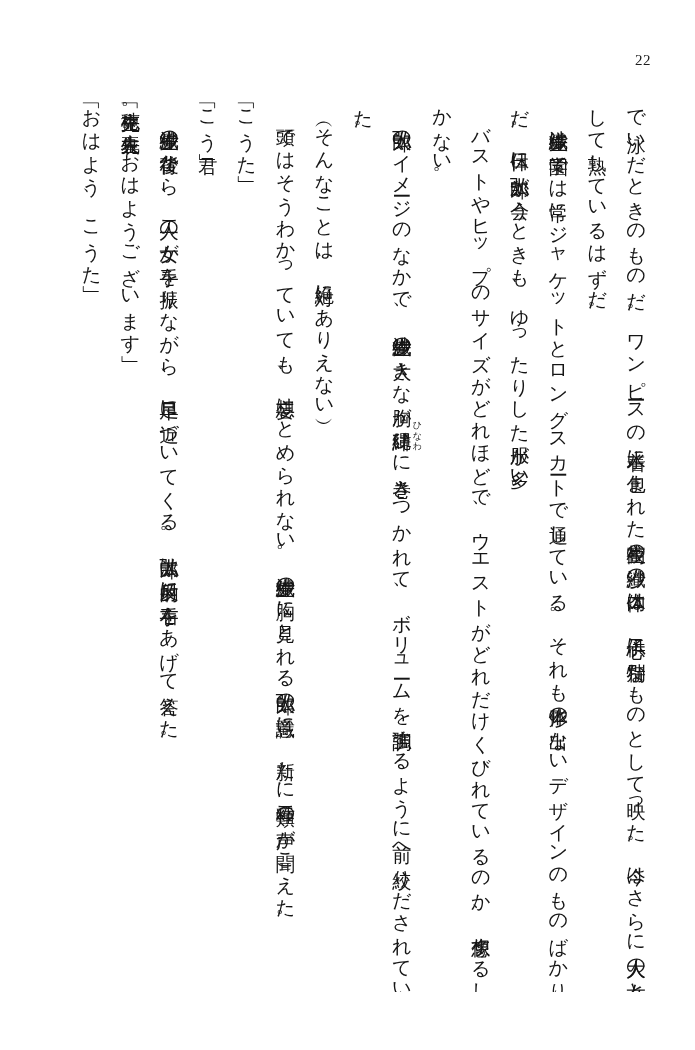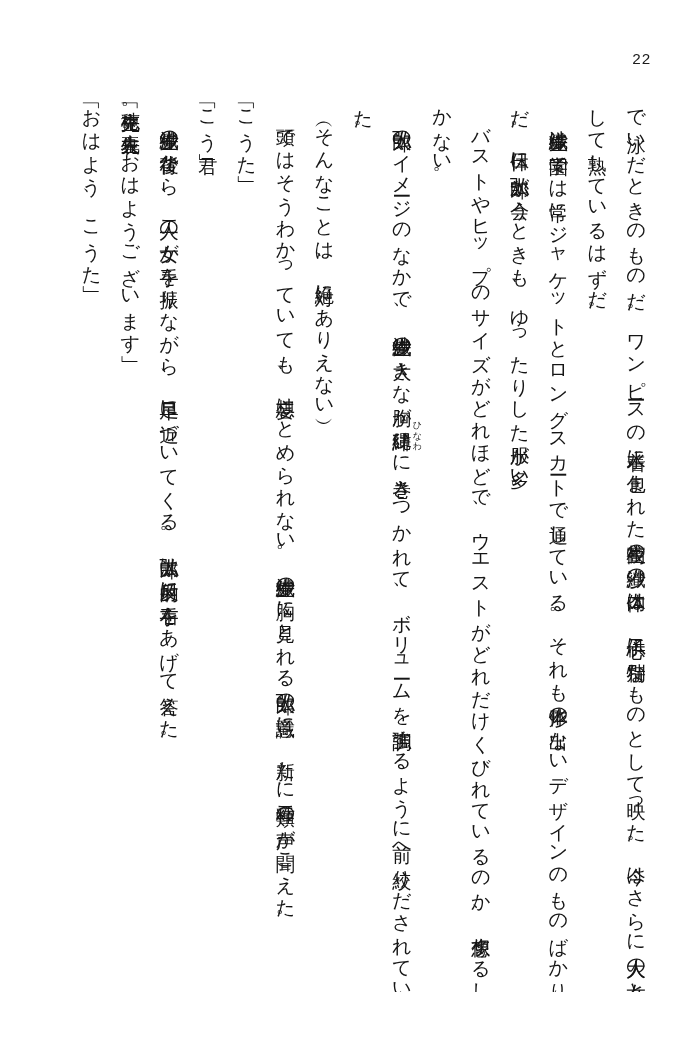--- a/index.html
+++ b/index.html
@@ -23,21 +23,21 @@
   }
 
   
   .page-number {
     position: absolute;
     top: 52px;
     right: 44px;
     font-size: 15px;
     letter-spacing: 0.5px;
     color: #1c1c1c;
-    font-family: Liberation Mono, monospace;
+    font-family: Liberation Serif, serif;
   }
 
   
   .text-body {
     position: absolute;
     top: 96px;
     right: 40px;
     left: 56px;
     bottom: 58px;
     writing-mode: vertical-rl;

